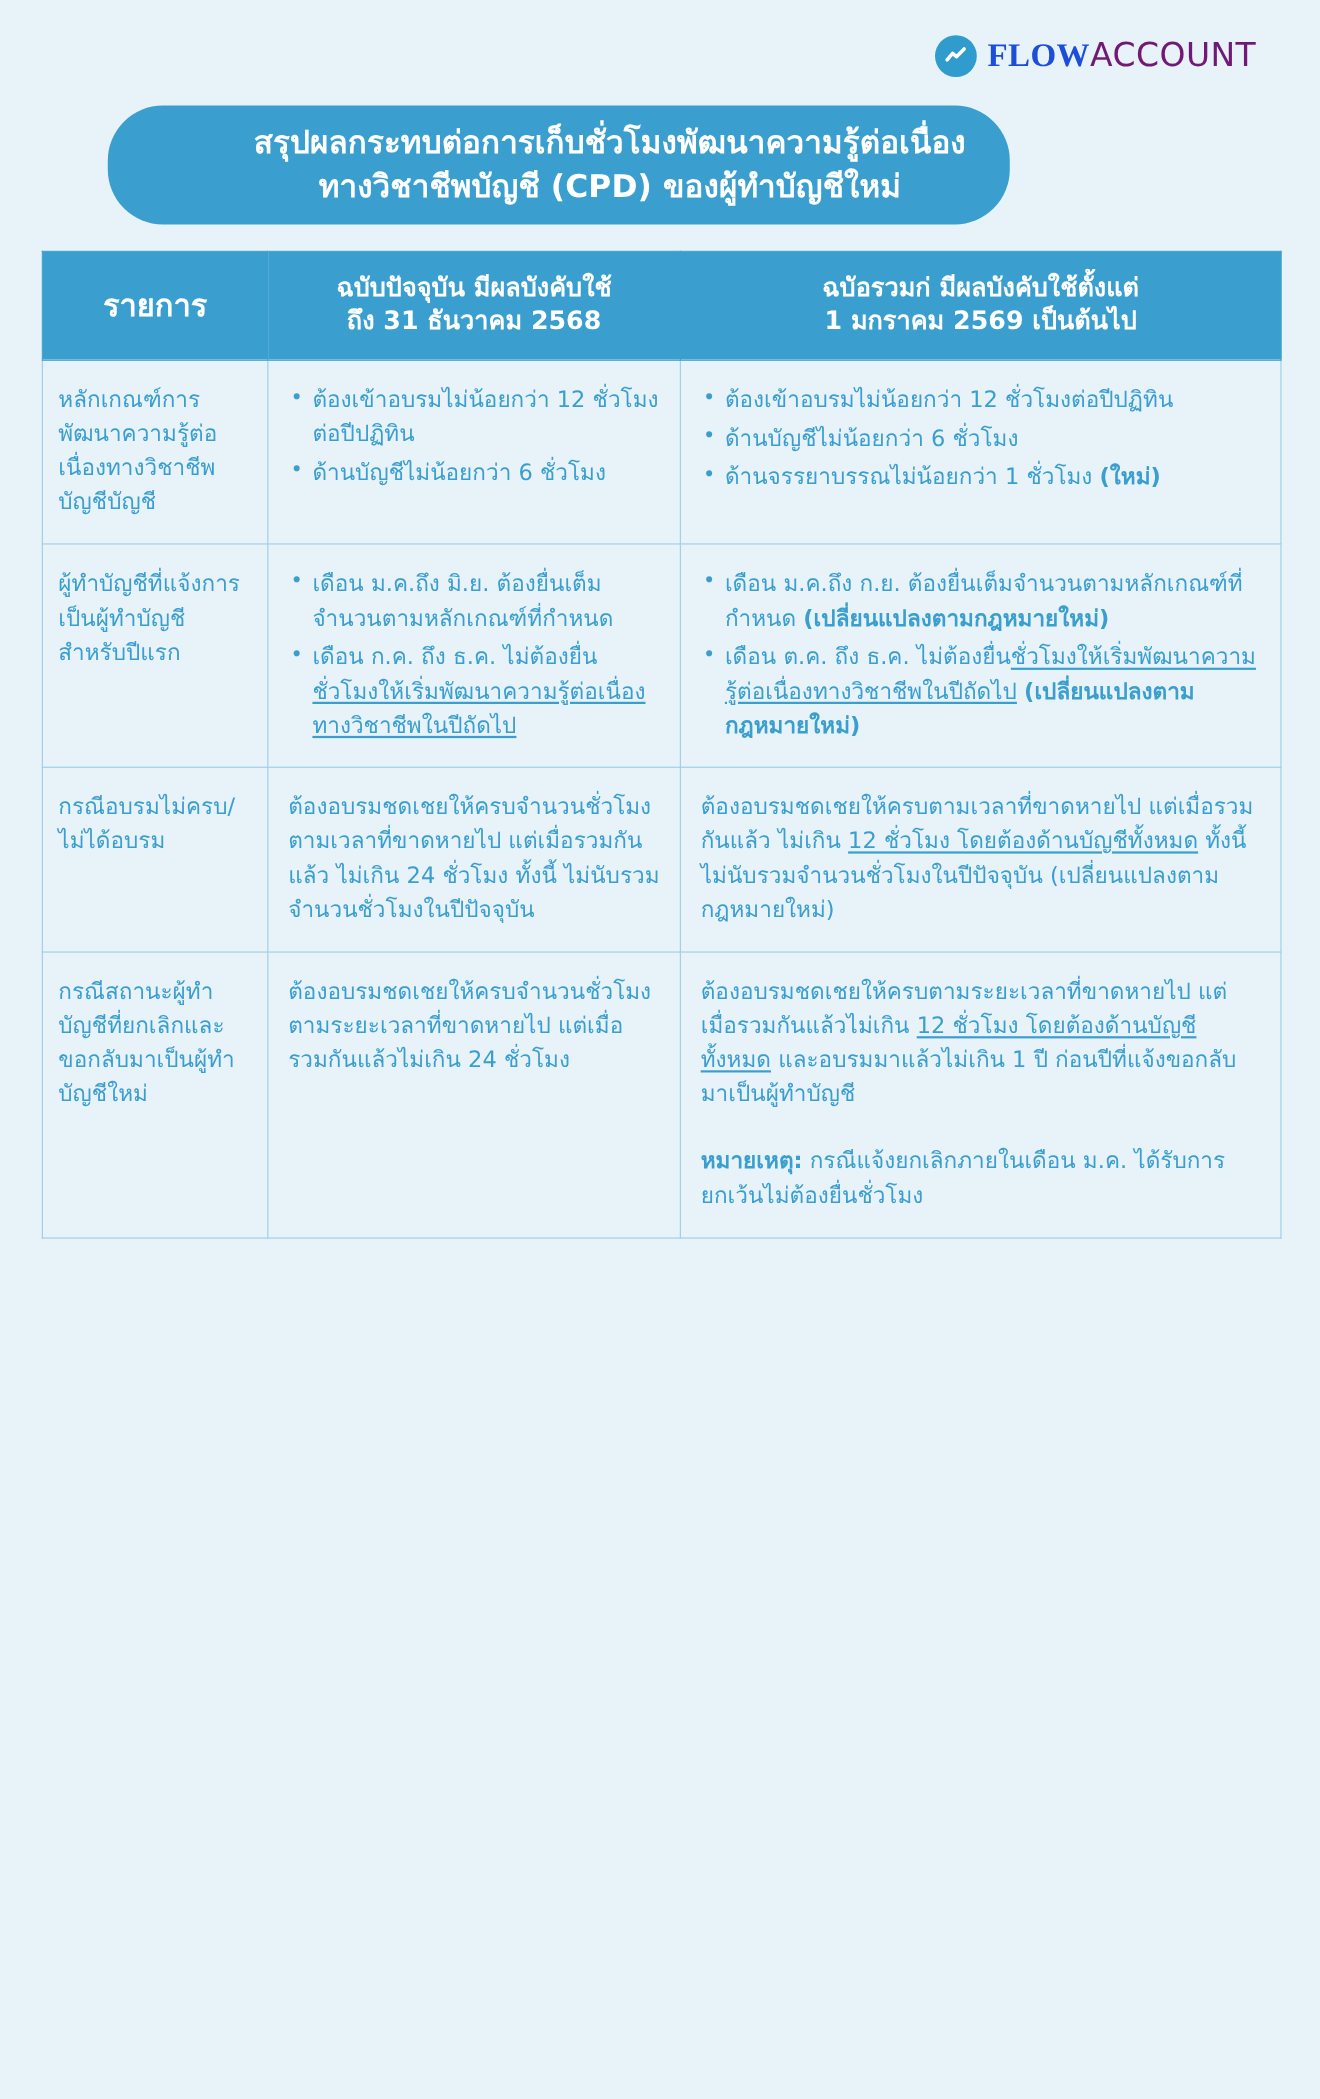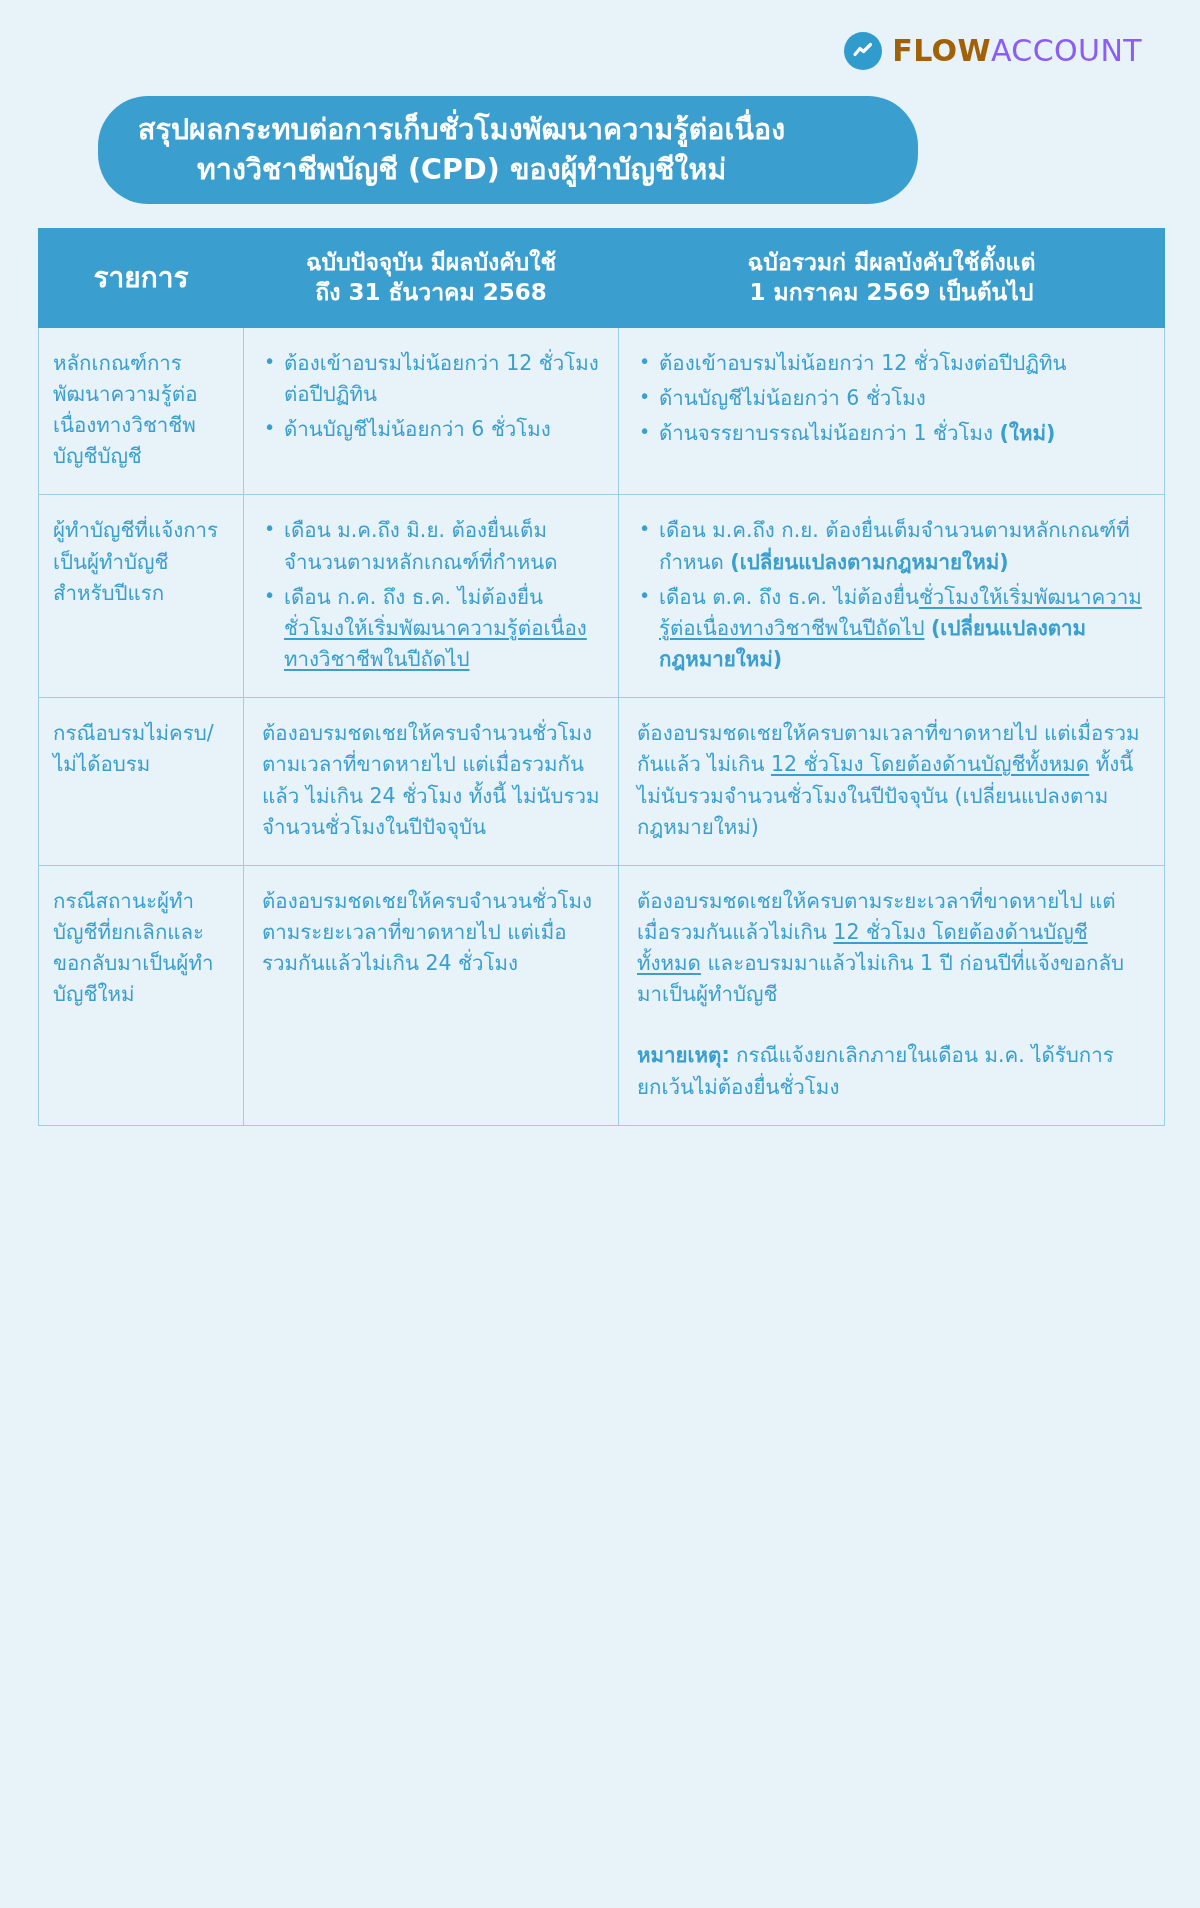--- a/index.html
+++ b/index.html
@@ -40,35 +40,35 @@
     justify-content: center;
     flex: none;
   }
   .brand-mark svg { display: block; }
   .brand-text {
     font-size: 30px;
     letter-spacing: 0.4px;
     line-height: 1;
     white-space: nowrap;
   }
-  .brand-flow { color: #a16207; font-weight: 700; }
-  .brand-account { color: #8b5cf6; font-weight: 400; }
+  .brand-flow { color: #1d4ed8; font-weight: 700; font-family: Liberation Serif, serif; }
+  .brand-account { color: #701a75; font-weight: 400; }
 
   
   .title-pill {
     position: absolute;
     left: 98px;
     top: 96px;
     width: 820px;
     min-height: 98px;
     background: #3a9fcf;
     border-radius: 50px;
     display: flex;
     align-items: center;
-    justify-content: flex-start;
+    justify-content: flex-end;
     padding: 14px 40px;
   }
   .title-text {
     color: #ffffff;
     font-size: 28.5px;
     font-weight: 700;
     line-height: 1.40;
     text-align: center;
     letter-spacing: 0.1px;
   }

